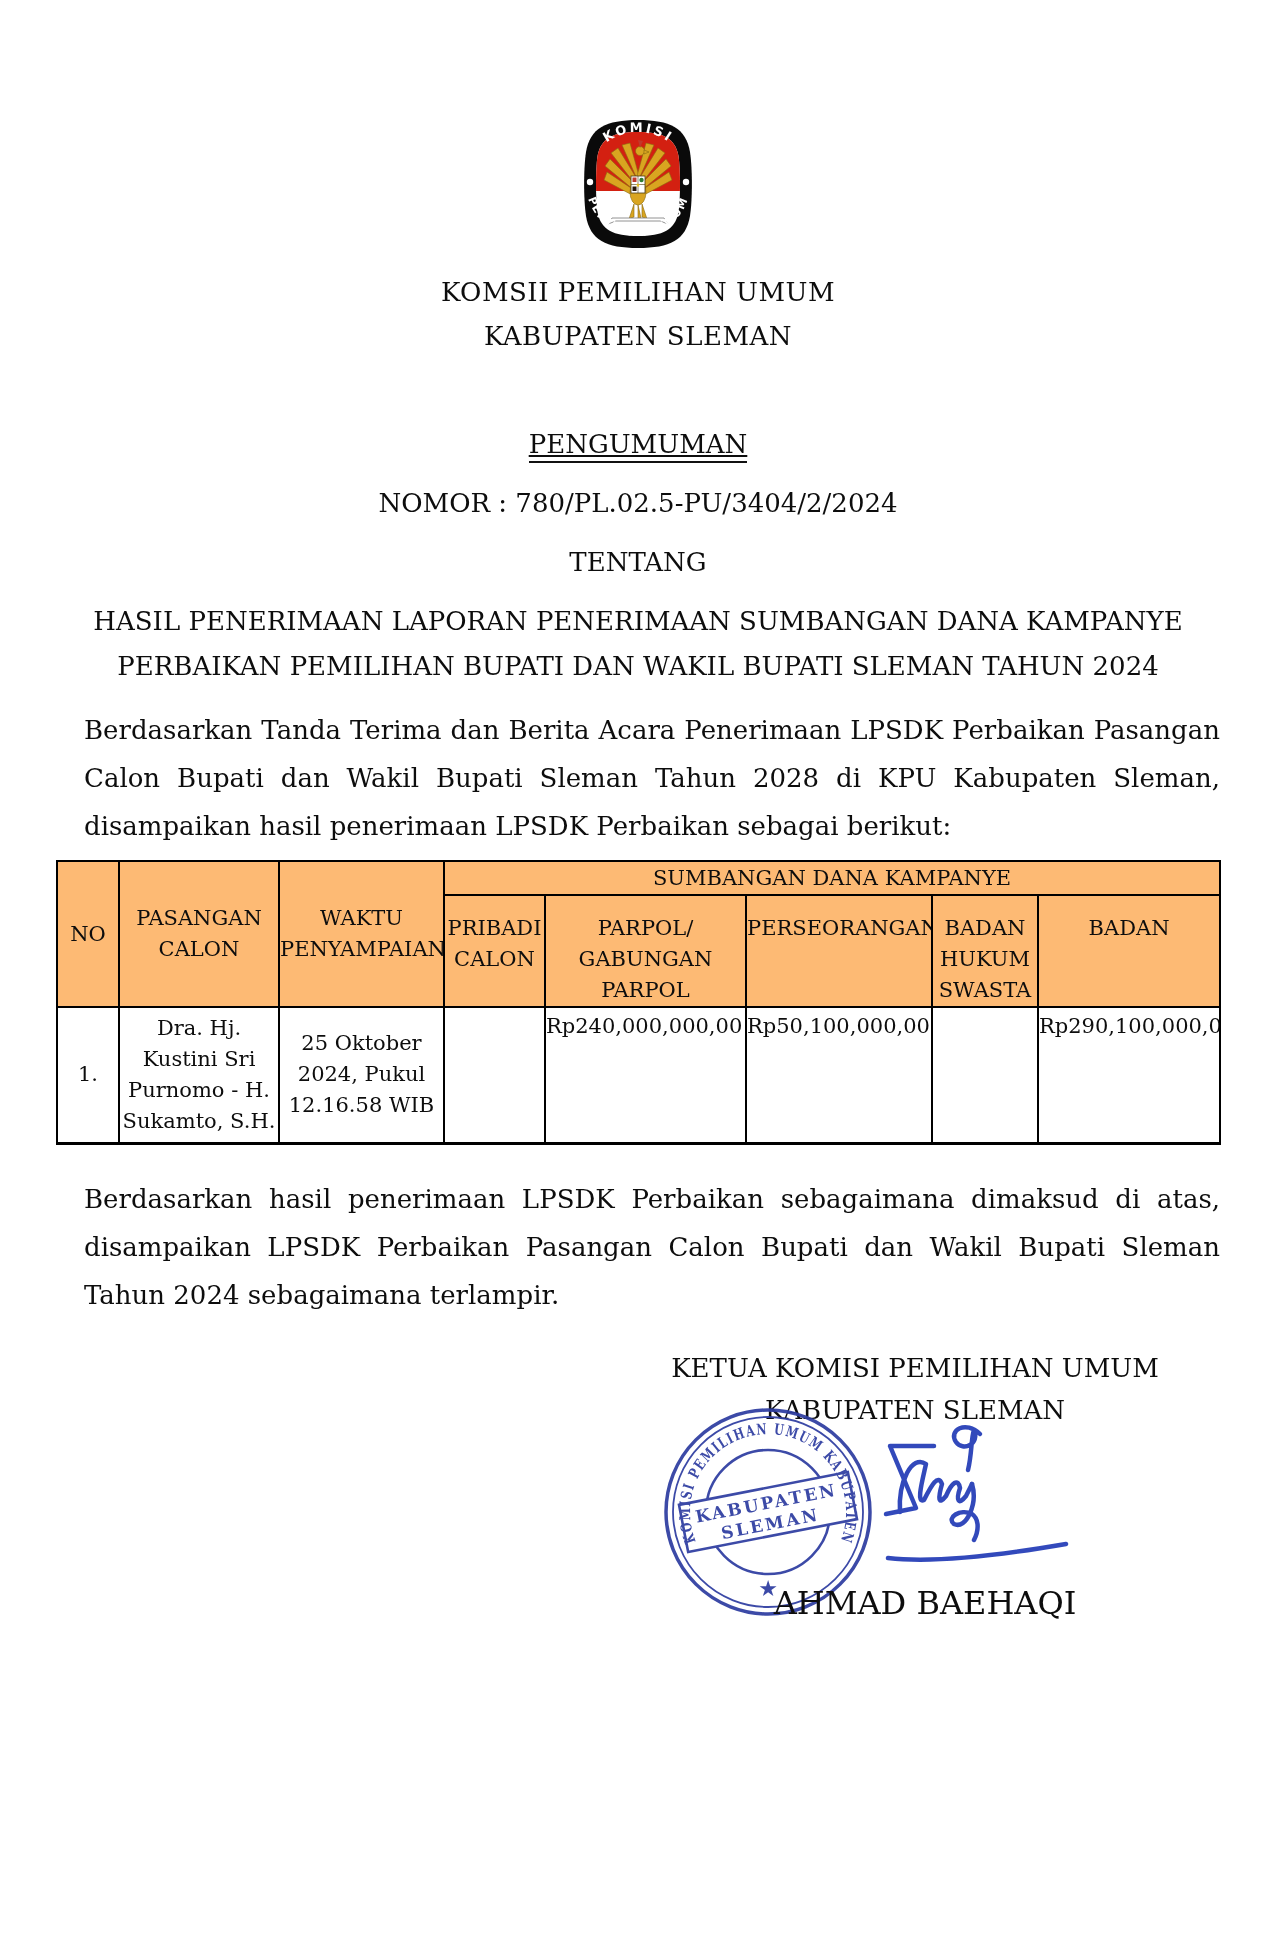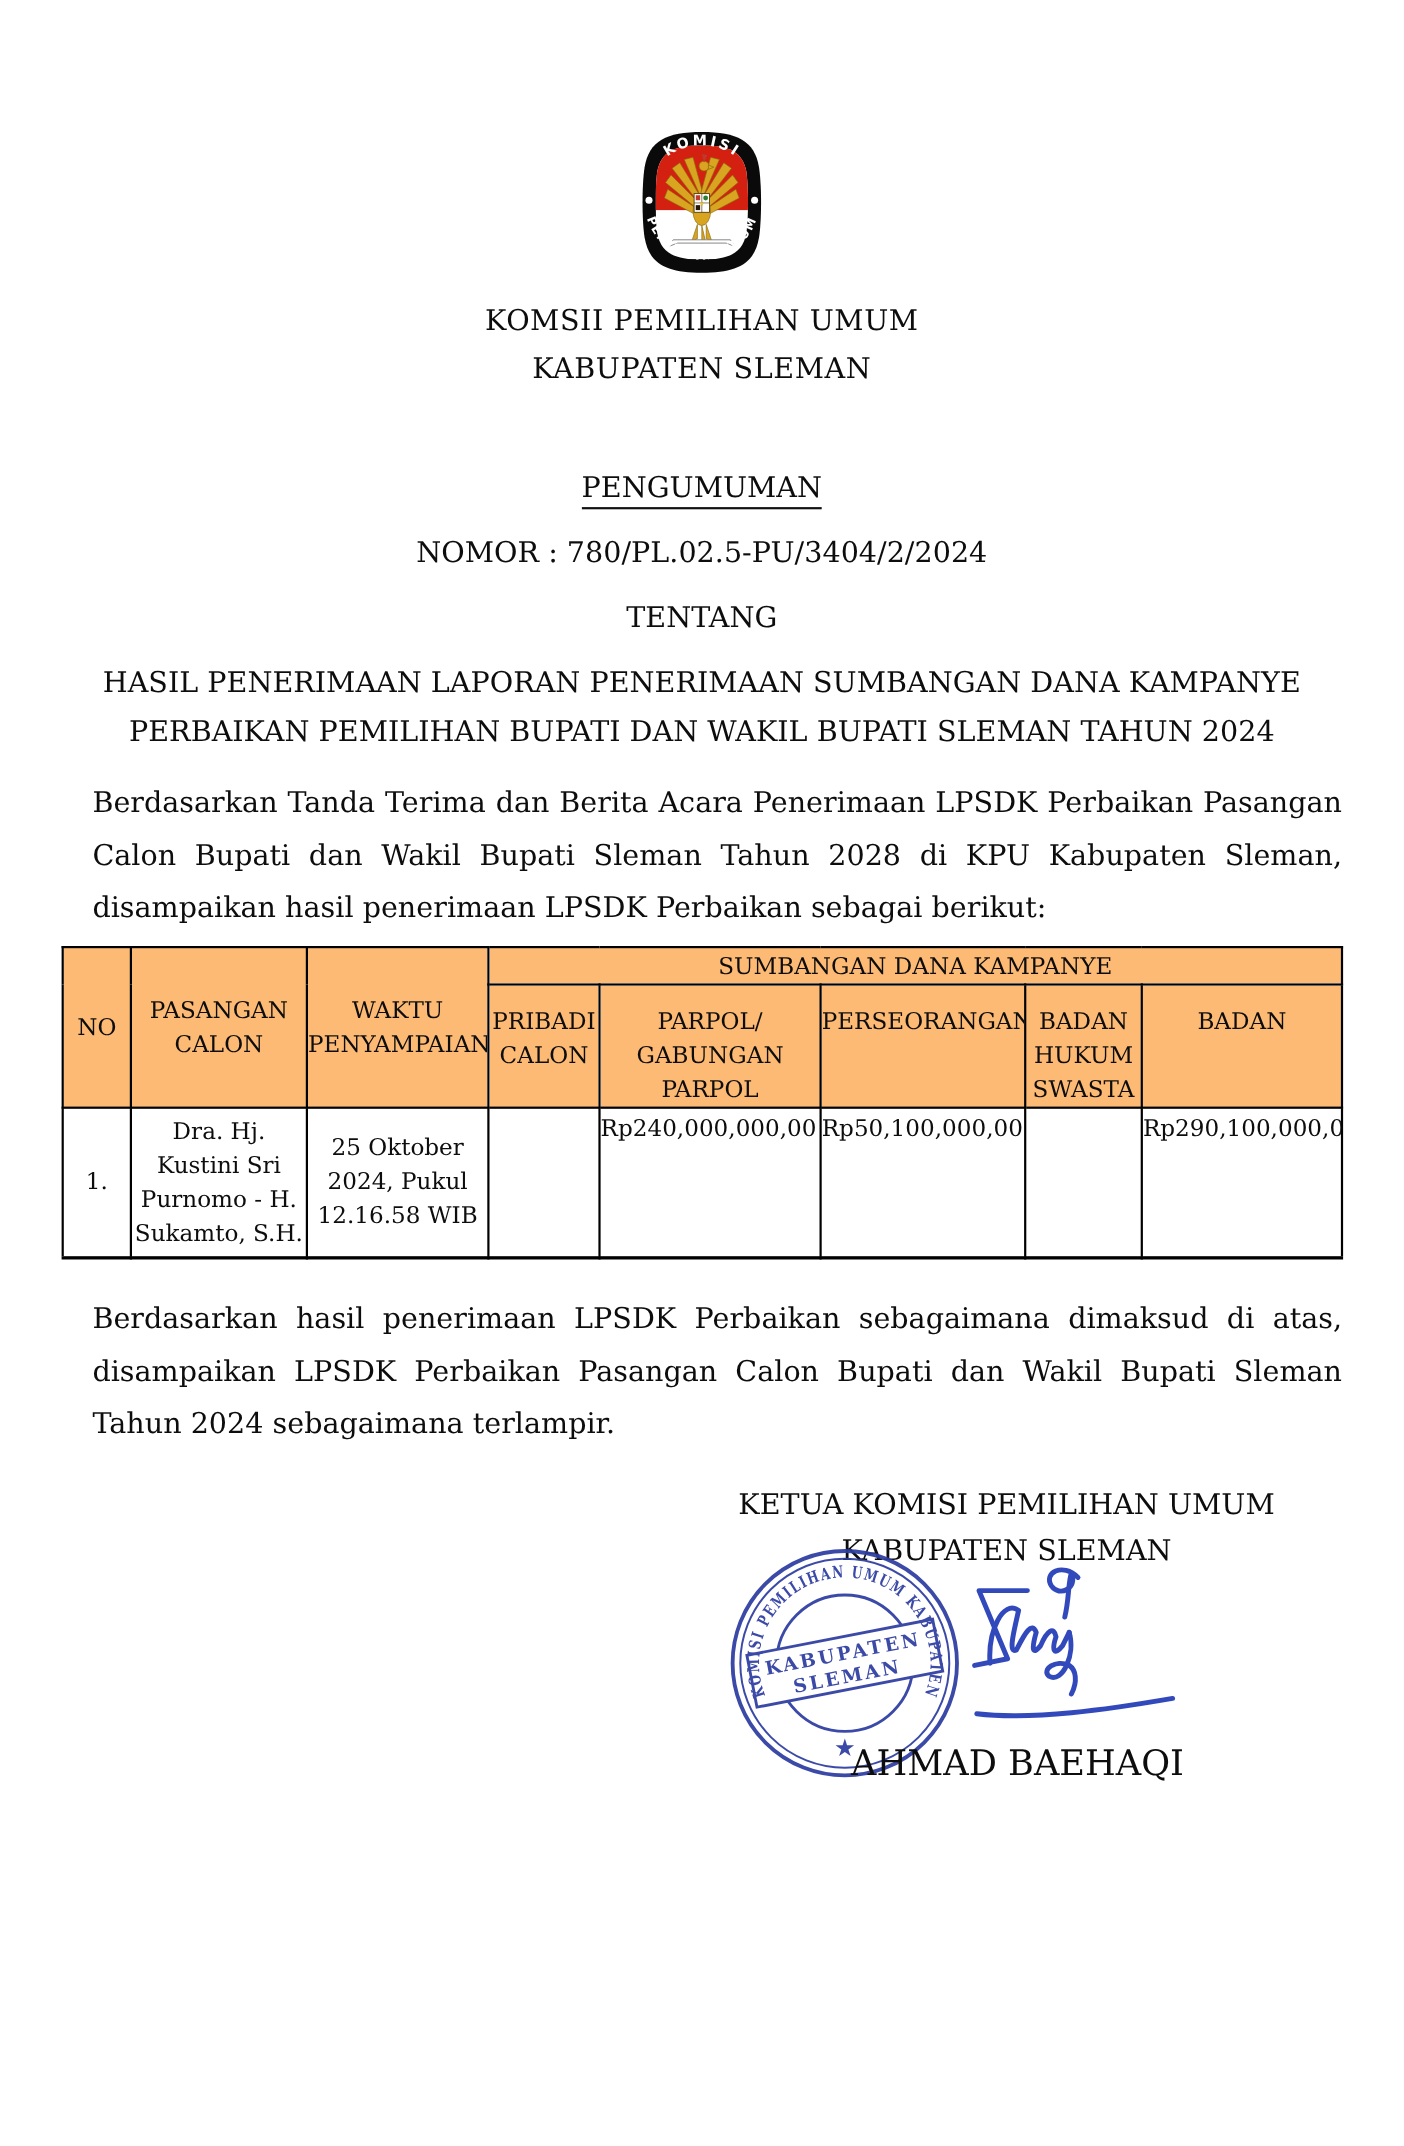--- a/index.html
+++ b/index.html
@@ -14,21 +14,21 @@
     padding:118px 56px 0 56px;
     overflow:hidden;
   }
   .logo-wrap { width:128px; margin:0 auto; }
   .org-block { margin-top:16px; text-align:center; font-size:26px; line-height:44px; letter-spacing:0.5px; }
   .center-block { text-align:center; font-size:26px; }
   .center-line { line-height:32px; }
   .mt-announce { margin-top:70px; }
   .gap59 { margin-top:27px; }
   .gap45 { margin-top:13px; }
-  .u { border-bottom:2.5px solid #111; padding-bottom:2px; }
+  .u { border-bottom:2.5px solid #111; padding-bottom:2px;text-decoration:underline; }
   .para {
     margin:0 0 0 28px;
     font-size:26px; line-height:48px;
     text-align:justify; text-justify:inter-word;
   }
   .para-intro { margin-top:24px; }
   .para-after { margin-top:30px; }
   .para-close { margin-top:8px; text-align:left; }
 
   table.ltable {

